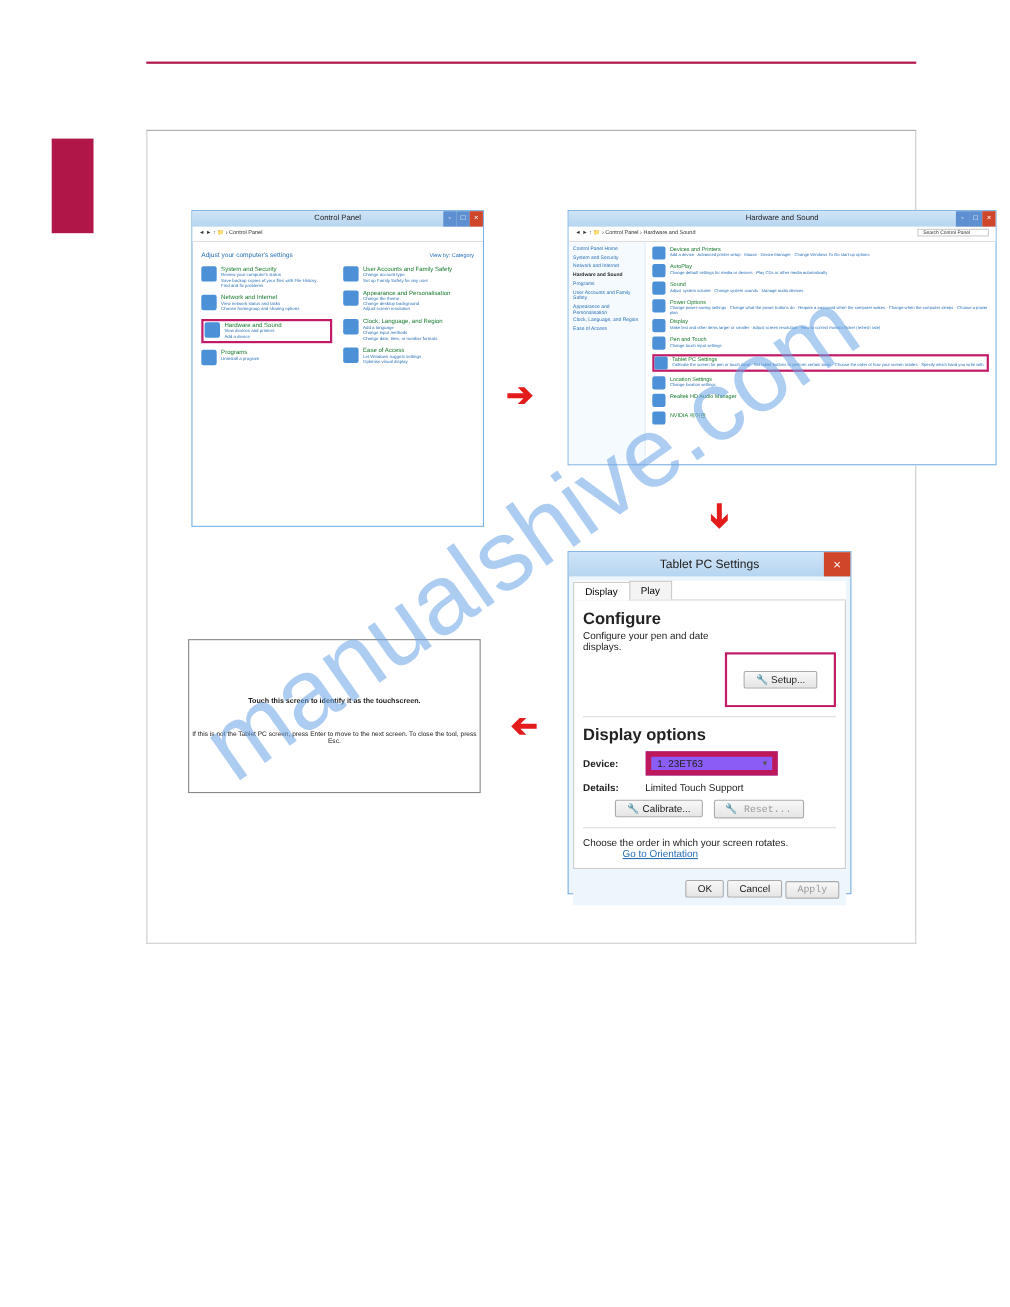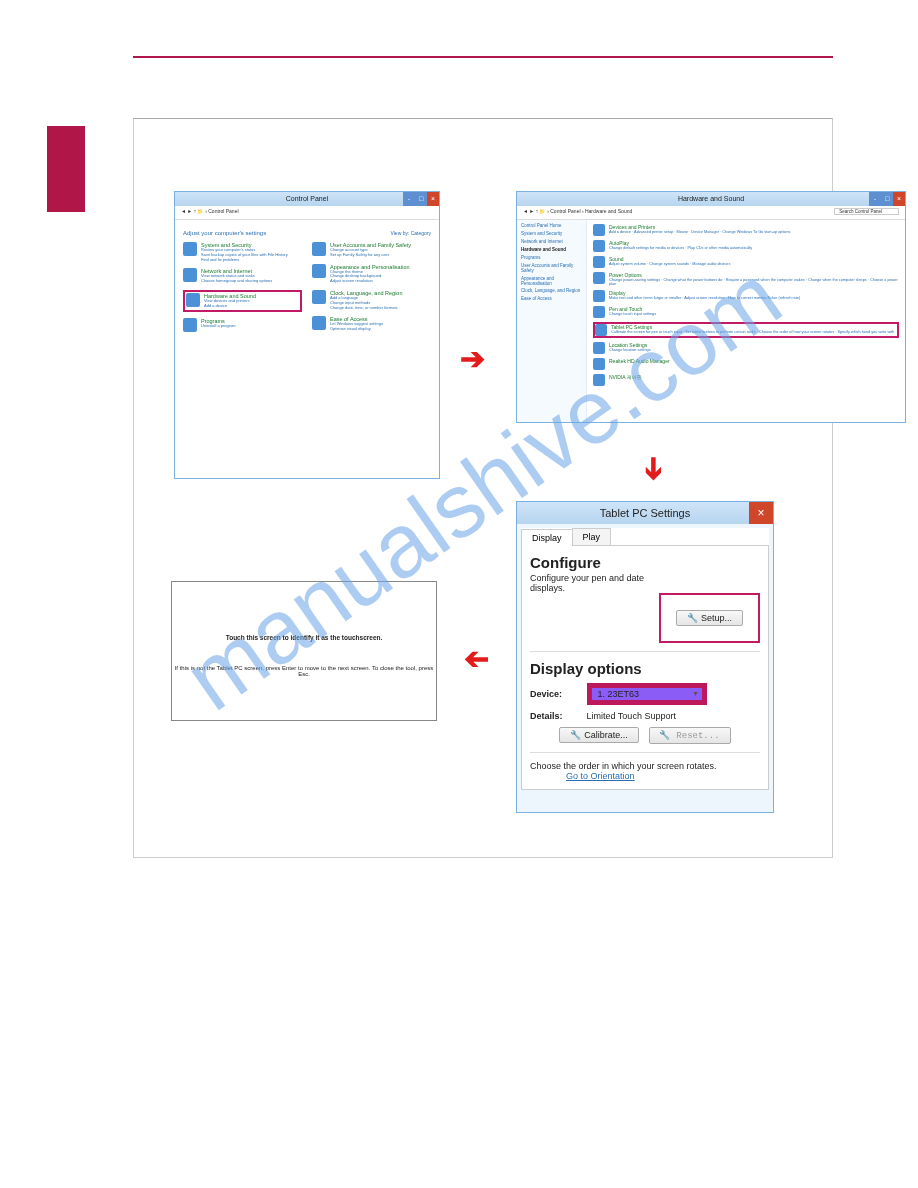--- a/index.html
+++ b/index.html
@@ -470,20 +470,25 @@
         </div>
         <div class="dlg-row" style="text-align:center;">
           <span class="btn">🔧 <span>Calibrate...</span></span>
           &nbsp;&nbsp;
           <span class="btn btn-dis">🔧 <span>Reset...</span></span>
         </div>
         <hr style="margin:8px 0;border:none;border-top:1px solid #ddd;">
         <div>Choose the order in which your screen rotates.</div>
         <div class="dlg-link">Go to Orientation</div>
       </div>
+      <div class="dlg-btns">
+        <span class="btn">OK</span>
+        <span class="btn">Cancel</span>
+        <span class="btn btn-dis">Apply</span>
+      </div>
     </div>
 
     <div class="arrow ar-l">➔</div>
 
     <div class="ident">
       <span class="big">Touch this screen to identify it as the touchscreen.</span>
       <span>If this is not the Tablet PC screen, press Enter to move to the next screen. To close the tool, press Esc.</span>
     </div>
 
   </div>

